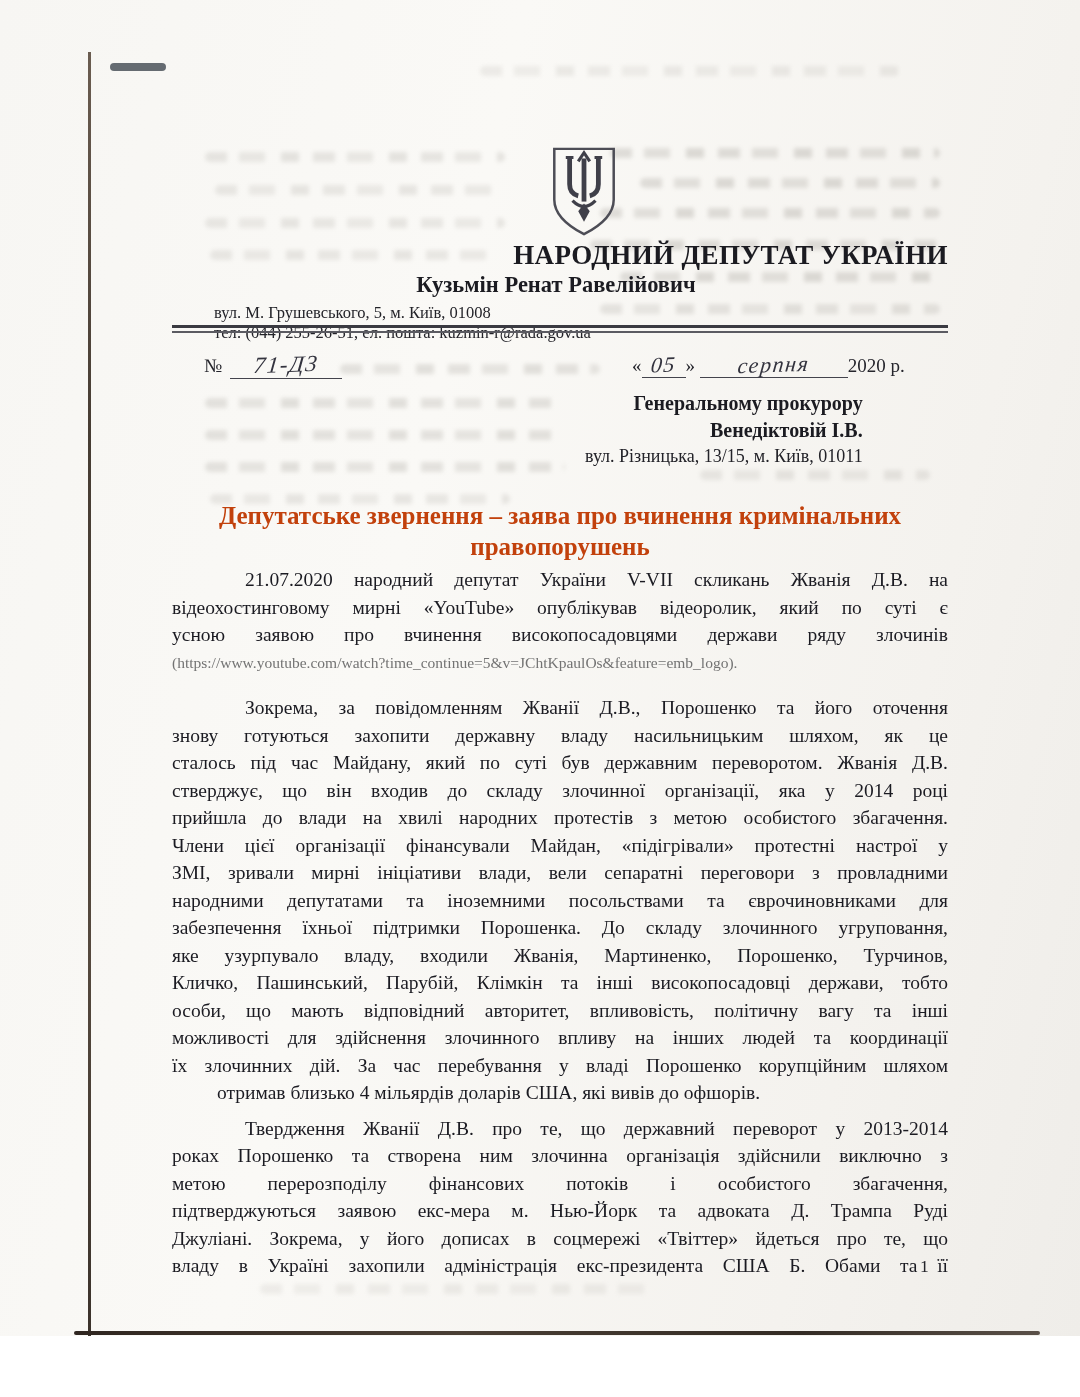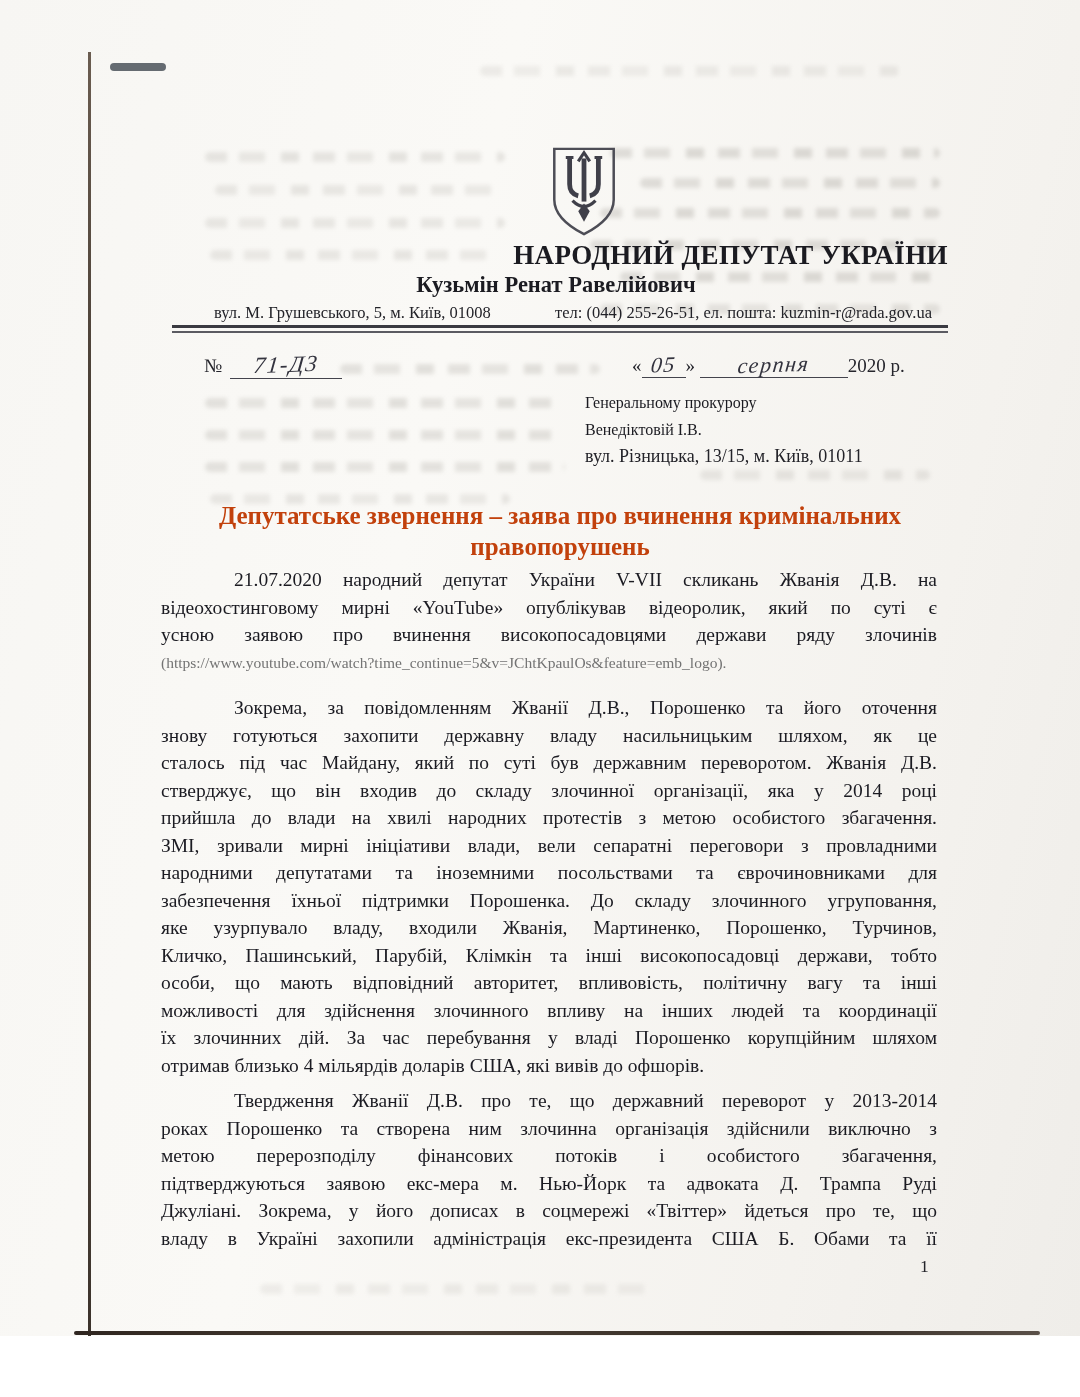--- a/index.html
+++ b/index.html
@@ -40,21 +40,21 @@
     position:absolute;left:172px;top:240px;width:776px;text-align:right;
     font-weight:bold;font-size:27px;letter-spacing:.4px;color:#1b1b21;
   }
   .lh-name{
     position:absolute;left:168px;top:272px;width:776px;text-align:center;
     font-weight:bold;font-size:22.5px;color:#1b1b21;
   }
   .lh-row{
     position:absolute;left:172px;top:303px;width:776px;box-sizing:border-box;
     display:flex;justify-content:space-between;padding:0 16px 0 42px;
-    font-size:16.5px;color:#232329;
+    font-size:16.5px;color:#232329;flex-direction:column;
   }
   .rule-thick{position:absolute;left:172px;top:325px;width:776px;height:3px;background:#3a3a41;}
   .rule-thin{position:absolute;left:172px;top:331px;width:776px;height:1.5px;background:#5b5b62;}
   
   .ref-row{position:absolute;left:204px;top:352px;font-size:19px;color:#26262d;}
   .hw{
     font-style:italic;color:#33333e;letter-spacing:1.5px;
     display:inline-block;transform:skewX(-8deg) rotate(-2deg);
   }
   .no-line{
@@ -65,39 +65,39 @@
   .day-line{
     display:inline-block;width:44px;border-bottom:1.6px solid #43434c;
     text-align:center;font-size:22px;line-height:25px;
   }
   .month-line{
     display:inline-block;width:148px;border-bottom:1.6px solid #43434c;
     text-align:center;font-size:22px;line-height:25px;
   }
   
   .addressee{position:absolute;left:585px;top:390px;line-height:26.5px;}
-  .addr-b{font-weight:normal;font-size:16px;color:#1b1b21;}
+  .addr-b{font-weight:bold;font-size:20px;color:#1b1b21;text-align:right;}
   .addr-r{font-size:18px;color:#232329;}
   
   .subject-wrap{position:absolute;left:172px;top:500px;width:776px;}
   .subject{
     margin:0 auto;width:690px;text-align:center;font-weight:bold;
     font-size:25px;line-height:31px;color:#c2410c;
   }
   
   .doc-body{
-    position:absolute;left:161px;top:566px;width:776px;
+    position:absolute;left:172px;top:566px;width:776px;
     font-size:19.5px;line-height:27.5px;color:#1b1b22;
   }
   .para{margin:0;}
   .para + .para{margin-top:18px;}
   .para:last-child{margin-top:8px;}
   .line{text-align:justify;text-align-last:justify;}
   .line.first{text-indent:73px;}
-  .line.lastfree{text-align-last:left;}
+  .line.lastfree{text-align-last:left;margin-left:45px;}
   .linkline{font-size:15.5px;line-height:27.5px;text-align:left;color:#737373;}
   
   .page-num{position:absolute;left:920px;top:1256px;font-size:17.5px;color:#232329;}
 </style>
 </head>
 <body>
 
 <div class="paper"></div>
 <div class="below-paper"></div>
 <div class="corner-mark"></div>
@@ -168,20 +168,21 @@
       <div class="line">відеохостинговому мирні «YouTube» опублікував відеоролик, який по суті є</div>
       <div class="line">усною заявою про вчинення високопосадовцями держави ряду злочинів</div>
       <div class="linkline">(https://www.youtube.com/watch?time_continue=5&amp;v=JChtKpaulOs&amp;feature=emb_logo).</div>
     </div>
     <div class="para">
       <div class="line first">Зокрема, за повідомленням Жванії Д.В., Порошенко та його оточення</div>
       <div class="line">знову готуються захопити державну владу насильницьким шляхом, як це</div>
       <div class="line">сталось під час Майдану, який по суті був державним переворотом. Жванія Д.В.</div>
       <div class="line">стверджує, що він входив до складу злочинної організації, яка у 2014 році</div>
       <div class="line">прийшла до влади на хвилі народних протестів з метою особистого збагачення.</div>
+      <div class="line">Члени цієї організації фінансували Майдан, «підігрівали» протестні настрої у</div>
       <div class="line">ЗМІ, зривали мирні ініціативи влади, вели сепаратні переговори з провладними</div>
       <div class="line">народними депутатами та іноземними посольствами та єврочиновниками для</div>
       <div class="line">забезпечення їхньої підтримки Порошенка. До складу злочинного угруповання,</div>
       <div class="line">яке узурпувало владу, входили Жванія, Мартиненко, Порошенко, Турчинов,</div>
       <div class="line">Кличко, Пашинський, Парубій, Клімкін та інші високопосадовці держави, тобто</div>
       <div class="line">особи, що мають відповідний авторитет, впливовість, політичну вагу та інші</div>
       <div class="line">можливості для здійснення злочинного впливу на інших людей та координації</div>
       <div class="line">їх злочинних дій. За час перебування у владі Порошенко корупційним шляхом</div>
       <div class="line lastfree">отримав близько 4 мільярдів доларів США, які вивів до офшорів.</div>
     </div>

